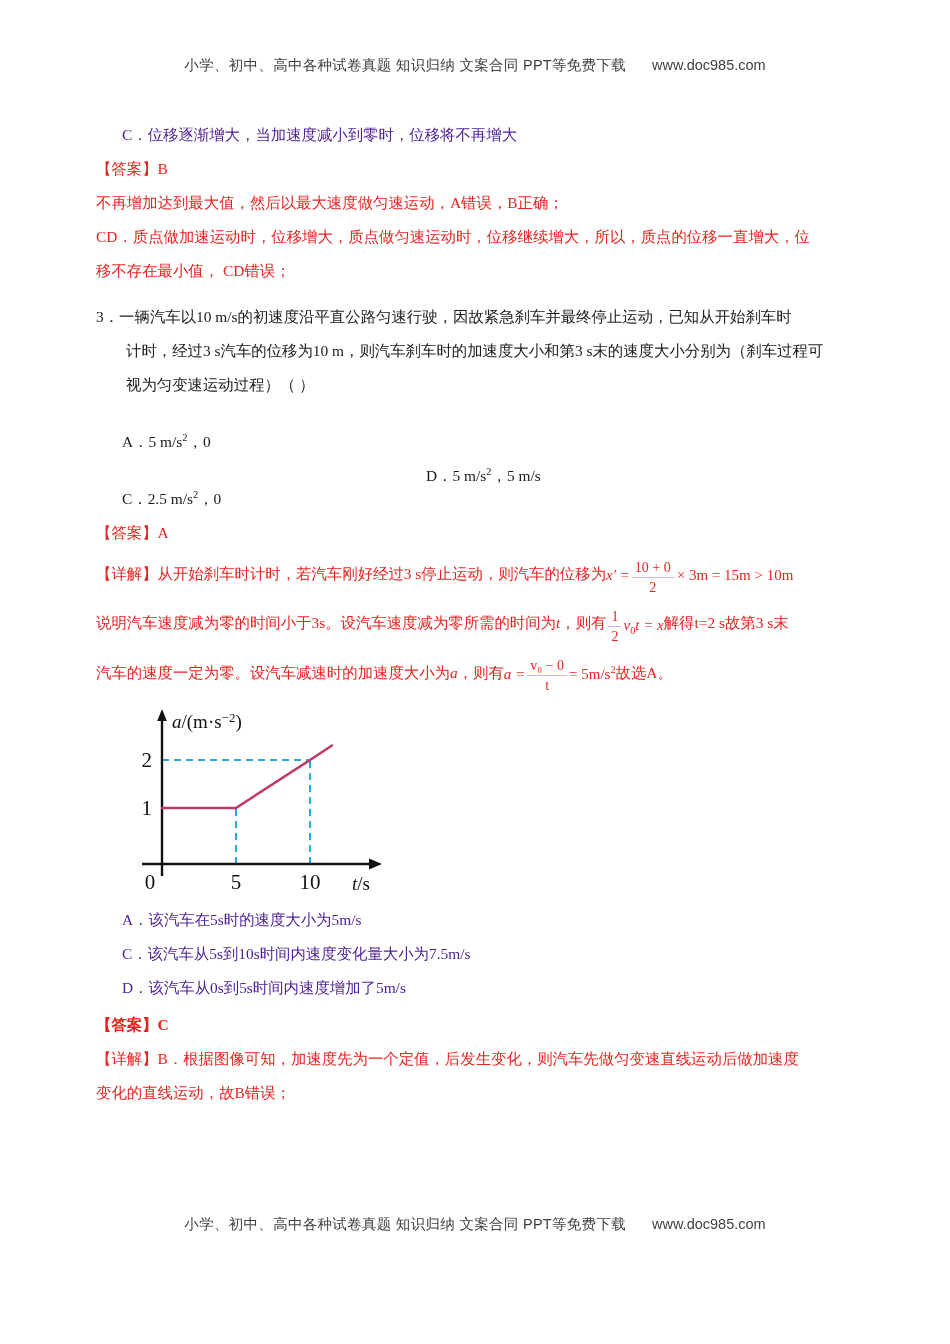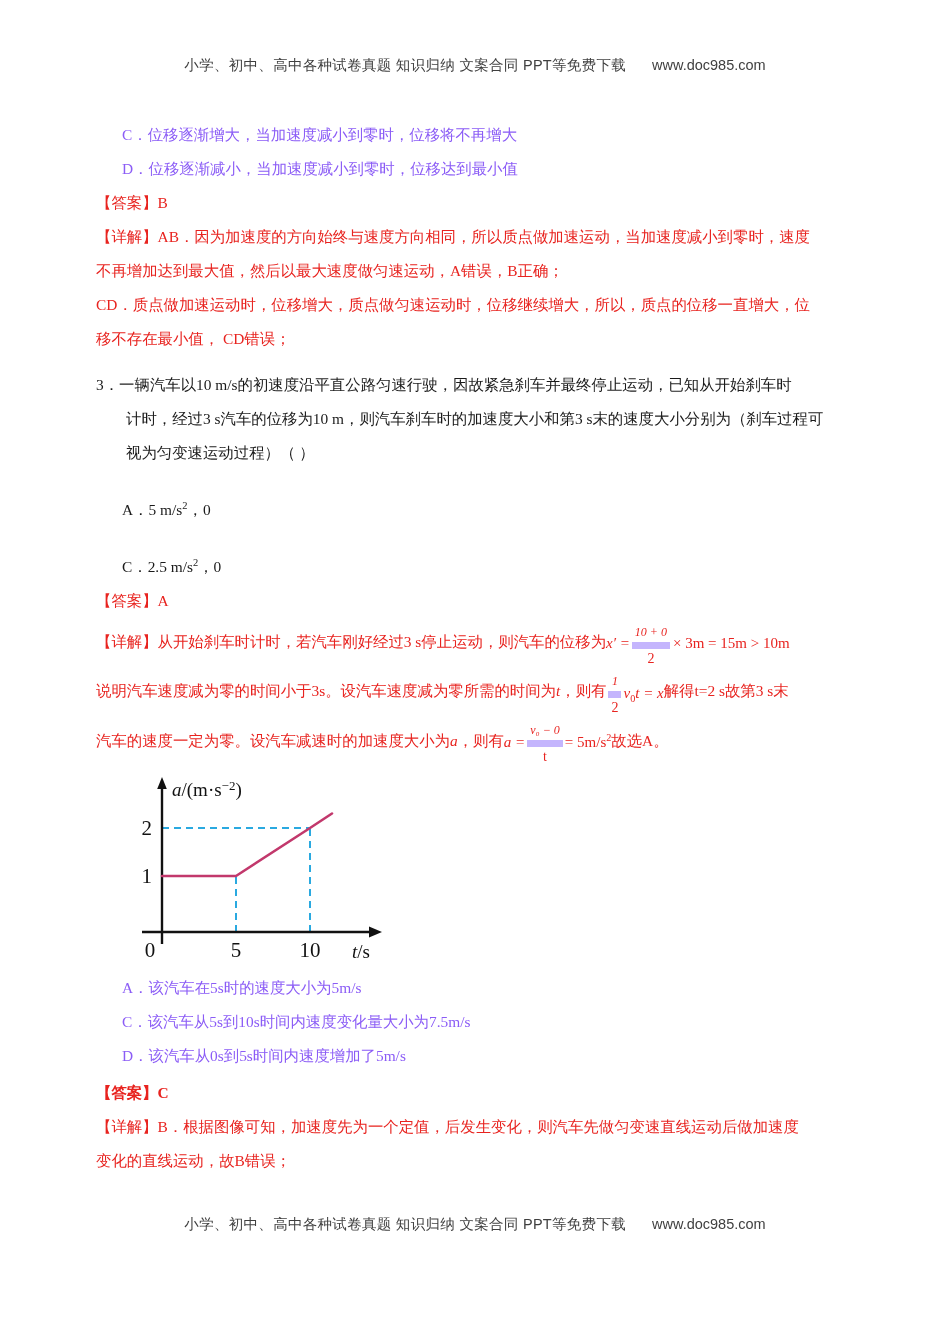--- a/index.html
+++ b/index.html
@@ -43,21 +43,21 @@
   .content {
     position: absolute;
     left: 96px;
     top: 118px;
     width: 772px;
   }
 
   .line {
     font-size: 15.4px;
     line-height: 34px;
-    color: #8b5cf6;
+    color: #4c1d95;
     white-space: nowrap;
   }
 
   .opt {
     padding-left: 26px;
   }
 
   
   .opt-row {
     display: flex;
@@ -102,24 +102,23 @@
   }
   .frac {
     display: inline-block;
     vertical-align: middle;
     text-align: center;
     margin: 0 2px;
   }
   .frac .num {
     display: block;
     padding: 0 3px 1px 3px;
-    border-bottom: 7px solid #c4b5fd;
-    font-size: 12px;
+    border-bottom: 1px solid #c4b5fd;
+    font-size: 14px;
     line-height: 17px;
-    font-style: italic;
   }
   .frac .den {
     display: block;
     padding: 1px 3px 0 3px;
     font-size: 14px;
     line-height: 17px;
   }
   .math .op { padding: 0 1px; }
 
   .mathline {
@@ -141,44 +140,41 @@
 
 <div class="page">
 
   <div class="watermark" id="header-watermark">
     <span>小学、初中、高中各种试卷真题 知识归纳 文案合同 PPT等免费下载</span><span class="gap"></span><span class="url">www.doc985.com</span>
   </div>
 
   <div class="content">
 
     <div class="line opt">C．位移逐渐增大，当加速度减小到零时，位移将不再增大</div>
-    <div class="line opt">D．位移逐渐减小，当加速度减小到零时，位移达到最小值</div>
 
     <div class="red">
       <span>【答案】</span><span>B</span>
     </div>
 
-    <div class="red">
-      <span>【详解】</span><span>AB．因为加速度的方向始终与速度方向相同，所以质点做加速运动，当加速度减小到零时，速度</span>
-    </div>
     <div class="red">不再增加达到最大值，然后以最大速度做匀速运动，A错误，B正确；</div>
     <div class="red">CD．质点做加速运动时，位移增大，质点做匀速运动时，位移继续增大，所以，质点的位移一直增大，位</div>
     <div class="red">移不存在最小值， CD错误；</div>
 
     <div class="q q-body" style="padding-left:30px; text-indent:-30px; margin-top:12px;">
       <span>3．</span><span>一辆汽车以10 m/s的初速度沿平直公路匀速行驶，因故紧急刹车并最终停止运动，已知从开始刹车时</span>
     </div>
     <div class="q" style="padding-left:30px;">计时，经过3 s汽车的位移为10 m，则汽车刹车时的加速度大小和第3 s末的速度大小分别为（刹车过程可</div>
     <div class="q" style="padding-left:30px;">视为匀变速运动过程）（      ）</div>
 
     <div class="opt-row">
       <div class="col-a"><span>A．</span><span>5 m/s</span><sup>2</sup><span>，0</span></div>
     </div>
     <div class="opt-row">
       <div class="col-a"><span>C．</span><span>2.5 m/s</span><sup>2</sup><span>，0</span></div>
+      <div class="col-b"><span>D．</span><span>5 m/s</span><sup>2</sup><span>，5 m/s</span></div>
     </div>
 
     <div class="red">
       <span>【答案】</span><span>A</span>
     </div>
 
     <div class="red mathline">
       <span>【详解】</span><span>从开始刹车时计时，若汽车刚好经过3 s停止运动，则汽车的位移为</span><span class="math"><i>x′ =</i><span class="frac"><span class="num">10 + 0</span><span class="den">2</span></span><span class="op">× 3m = 15m &gt; 10m</span></span>
     </div>
 

